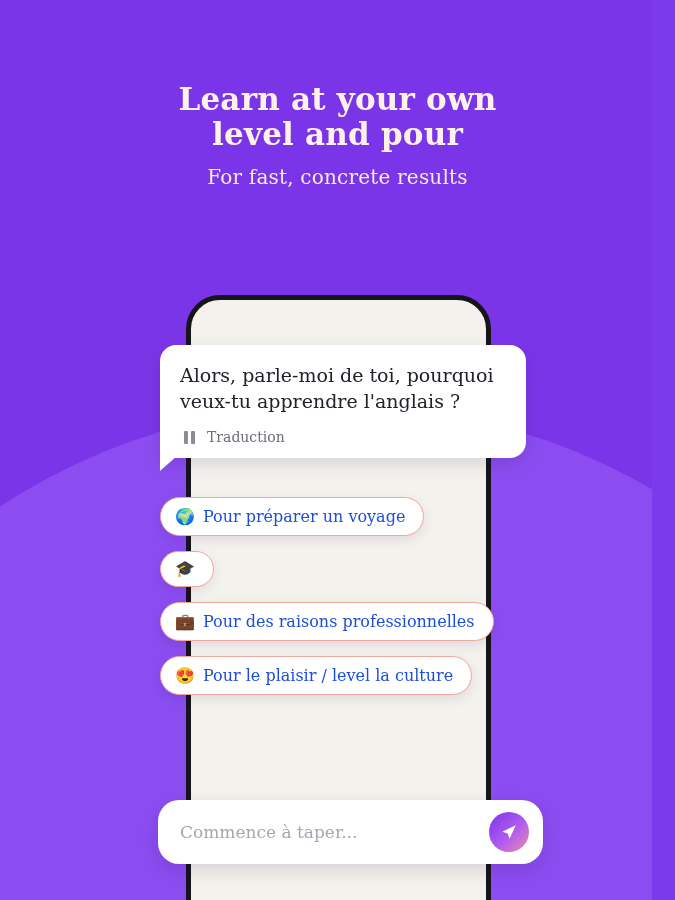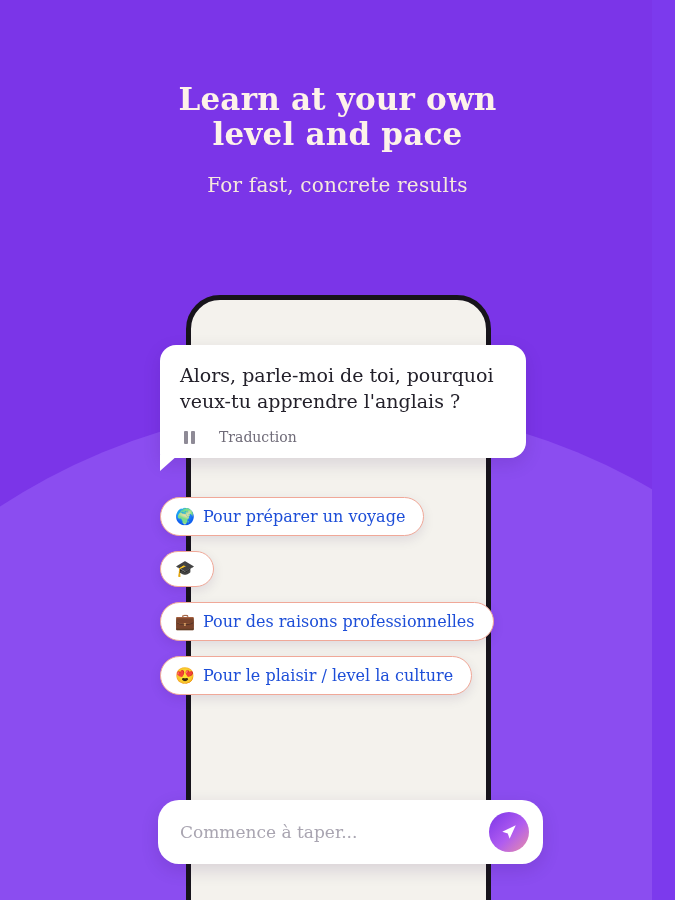--- a/index.html
+++ b/index.html
@@ -48,21 +48,21 @@
     font-weight: bold;
     line-height: 1.12;
     letter-spacing: 0.2px;
     margin: 0;
   }
   .subheadline {
     font-family: "DejaVu Serif", serif;
     color: #f6e9dd;
     font-size: 20px;
     font-weight: normal;
-    margin: 22px 0 0 0;
+    margin: 14px 0 0 0;
     letter-spacing: 0.2px;
   }
 
   
   .phone {
     position: absolute;
     left: 186px;
     top: 295px;
     width: 305px;
     height: 640px;
@@ -100,21 +100,21 @@
   .bot-text {
     font-family: "DejaVu Serif", serif;
     font-size: 19px;
     line-height: 1.36;
     color: #23202a;
     margin: 0;
   }
   .bot-actions {
     display: flex;
     align-items: center;
-    gap: 20px;
+    gap: 8px;
     margin-top: 14px;
   }
   .pause-icon {
     display: inline-flex;
     gap: 3px;
     align-items: center;
     padding: 2px 4px;
   }
   .pause-icon i {
     display: block;
@@ -208,21 +208,21 @@
 </style>
 </head>
 <body>
 
 <div class="screen">
 
   <div class="bg-arc"></div>
 
   <div class="headline-block">
     <div class="headline">Learn at your own</div>
-    <div class="headline">level and pace</div>
+    <div class="headline">level and pour</div>
     <div class="subheadline">For fast, concrete results</div>
   </div>
 
   <div class="phone"></div>
 
   <div class="chat-layer">
 
     <div class="bot-bubble">
       <p class="bot-text">Alors, parle-moi de toi, pourquoi veux-tu apprendre l'anglais ?</p>
       <div class="bot-actions">

